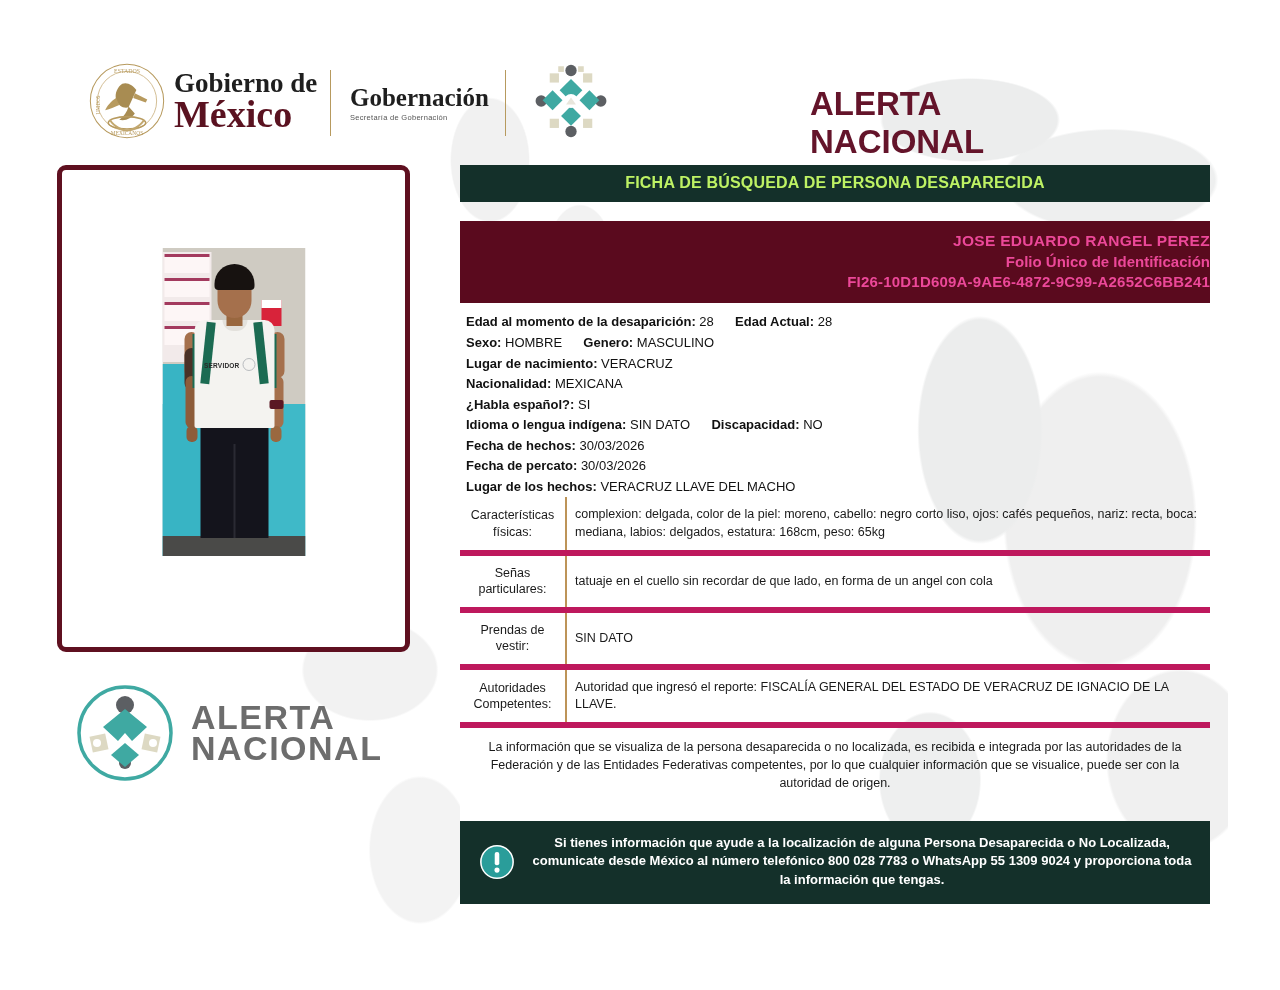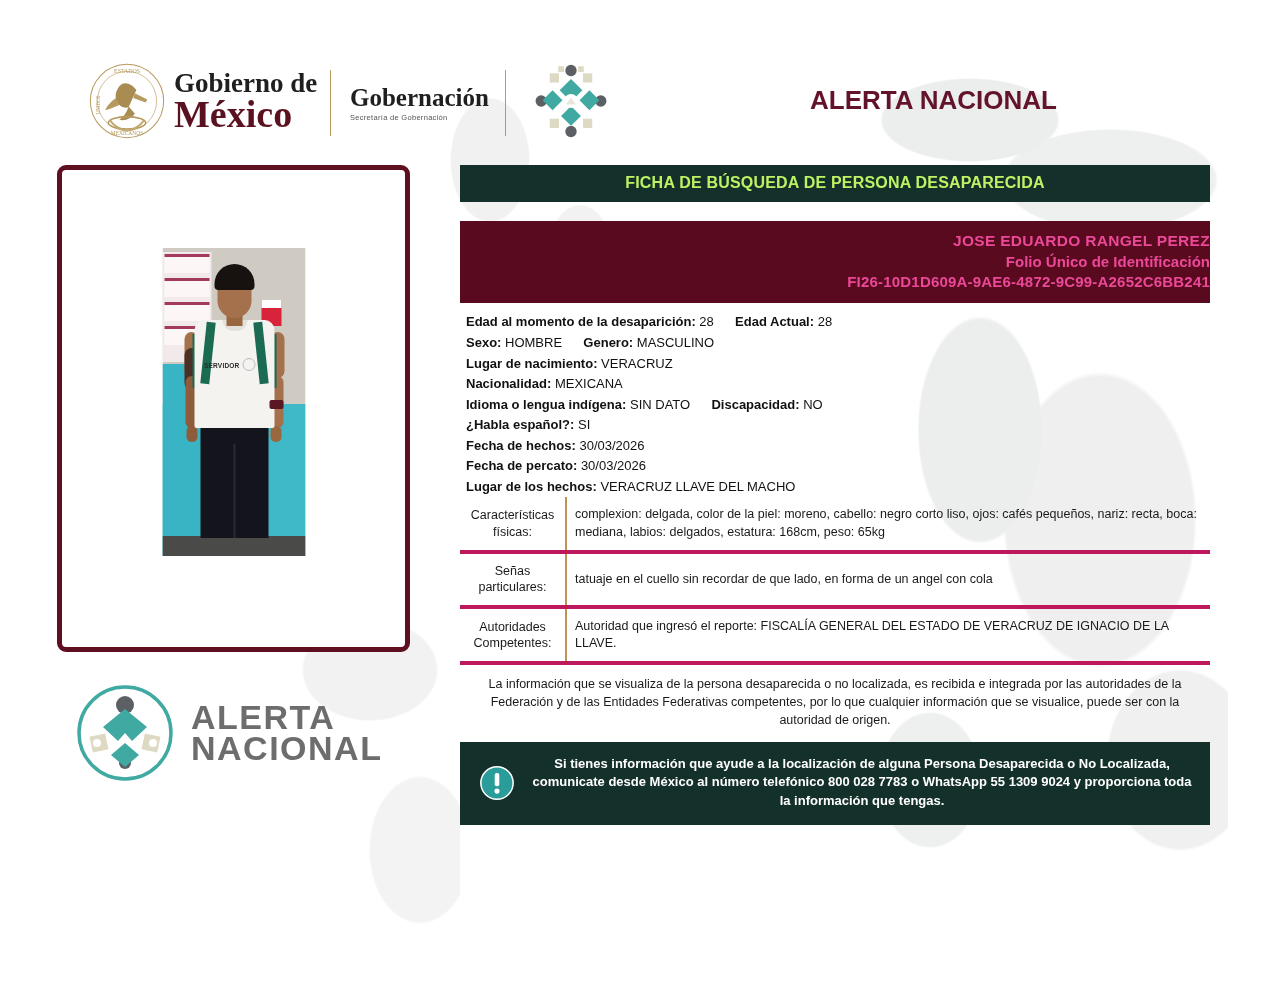--- a/index.html
+++ b/index.html
@@ -53,21 +53,21 @@
   .gobernacion .g2 { font-size:7.5px; color:#555; letter-spacing:0.3px; margin-top:1px; }
 
   .cnb-block { position:absolute; left:535px; top:62px; display:flex; align-items:center; }
   .cnb-logo { width:72px; height:78px; flex:none; }
   .cnb-text { margin-left:10px; }
   .cnb-name { font-size:44px; font-weight:bold; color:#6f6f6f; font-family:"Liberation Serif", serif; line-height:0.95; letter-spacing:1px; }
   .cnb-sub { font-size:10px; color:#8a8a8a; letter-spacing:0.6px; line-height:1.25; margin-top:2px; }
 
   .alerta-nacional-title {
     position:absolute; left:810px; top:85px;
-    font-size:26px; font-weight:bold; color:#64142a; letter-spacing:0px;
+    font-size:33px; font-weight:bold; color:#64142a; letter-spacing:0px;
   }
 
   
   .photo-frame {
     position:absolute; left:57px; top:165px; width:353px; height:487px;
     border:5px solid #5f1020; border-radius:9px; background:#fff; z-index:5;
   }
   .photo-inner { position:absolute; left:50%; top:78px; transform:translateX(-50%); width:143px; height:308px; overflow:hidden; }
 
   
@@ -128,32 +128,32 @@
   .dval { font-weight:normal; }
   .gap { display:inline-block; width:14px; }
 
   .bar-datos {
     background:#bd9458; color:#fff; text-align:center;
     font-size:16px; font-weight:bold; padding:8px 0 9px; margin-top:10px; letter-spacing:0.4px;
   }
 
   table.datos { width:100%; border-collapse:collapse; }
   table.datos td {
-    border-bottom:4px solid #be185d;
+    border-bottom:6px solid #be185d;
     font-size:12.5px; color:#1a1a1a; padding:9px 8px; vertical-align:middle;
   }
   table.datos td.k {
     width:106px; text-align:center; border-right:2px solid #bd9458;
     line-height:1.32;
   }
   table.datos td.v { line-height:1.38; }
 
   .disclaimer {
     font-size:12.5px; color:#1a1a1a; text-align:center; line-height:1.42;
-    padding:11px 16px 12px;
+    padding:11px 16px 28px;
   }
 
   .bar-contact {
     background:#14302a; color:#fff; display:flex; align-items:center;
     padding:13px 18px 14px; gap:16px;
   }
   .warn-icon { width:38px; height:38px; flex:none; }
   .contact-text { flex:1; text-align:center; font-size:13px; font-weight:bold; line-height:1.45; }
 </style>
 </head>
@@ -305,29 +305,29 @@
       </div>
       <div class="drow">
         <span class="dlabel">Lugar de nacimiento:</span>
         <span class="dval">VERACRUZ</span>
       </div>
       <div class="drow">
         <span class="dlabel">Nacionalidad:</span>
         <span class="dval">MEXICANA</span>
       </div>
       <div class="drow">
+        <span class="dlabel">¿Habla español?:</span>
+        <span class="dval">SI</span>
+      </div>
+      <div class="drow">
         <span class="dlabel">Idioma o lengua indígena:</span>
         <span class="dval">SIN DATO</span>
         <span class="gap"></span>
         <span class="dlabel">Discapacidad:</span>
         <span class="dval">NO</span>
-      </div>
-      <div class="drow">
-        <span class="dlabel">¿Habla español?:</span>
-        <span class="dval">SI</span>
       </div>
       <div class="drow">
         <span class="dlabel">Fecha de hechos:</span>
         <span class="dval">30/03/2026</span>
       </div>
       <div class="drow">
         <span class="dlabel">Fecha de percato:</span>
         <span class="dval">30/03/2026</span>
       </div>
       <div class="drow">
@@ -341,20 +341,24 @@
       <tbody>
         <tr>
           <td class="k">Características físicas:</td>
           <td class="v">complexion: delgada, color de la piel: moreno, cabello: negro corto liso, ojos: cafés pequeños, nariz: recta, boca: mediana, labios: delgados, estatura: 168cm, peso: 65kg</td>
         </tr>
         <tr>
           <td class="k">Señas particulares:</td>
           <td class="v">tatuaje en el cuello sin recordar de que lado, en forma de un angel con cola</td>
         </tr>
         <tr>
+          <td class="k">Prendas de vestir:</td>
+          <td class="v">SIN DATO</td>
+        </tr>
+        <tr>
           <td class="k">Autoridades Competentes:</td>
           <td class="v">Autoridad que ingresó el reporte: FISCALÍA GENERAL DEL ESTADO DE VERACRUZ DE IGNACIO DE LA LLAVE.</td>
         </tr>
       </tbody>
     </table>
 
     <div class="disclaimer">La información que se visualiza de la persona desaparecida o no localizada, es recibida e integrada por las autoridades de la Federación y de las Entidades Federativas competentes, por lo que cualquier información que se visualice, puede ser con la autoridad de origen.</div>
 
     <div class="bar-contact">
       <svg class="warn-icon" viewBox="0 0 40 40">

